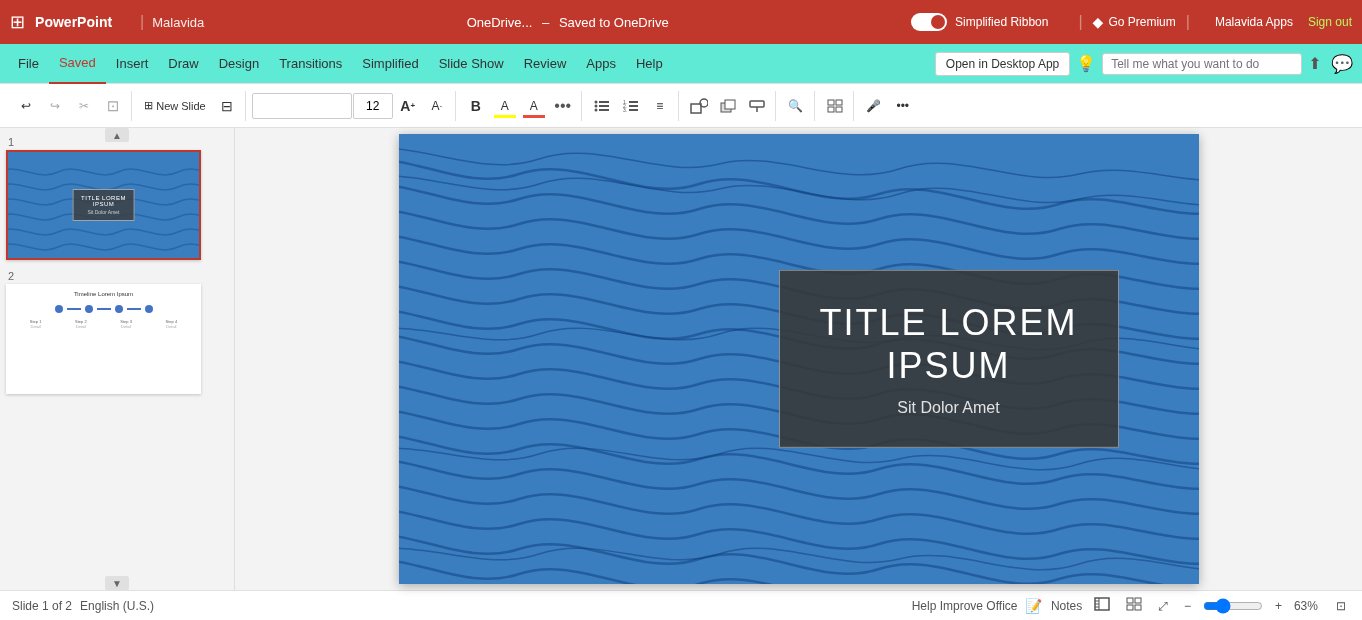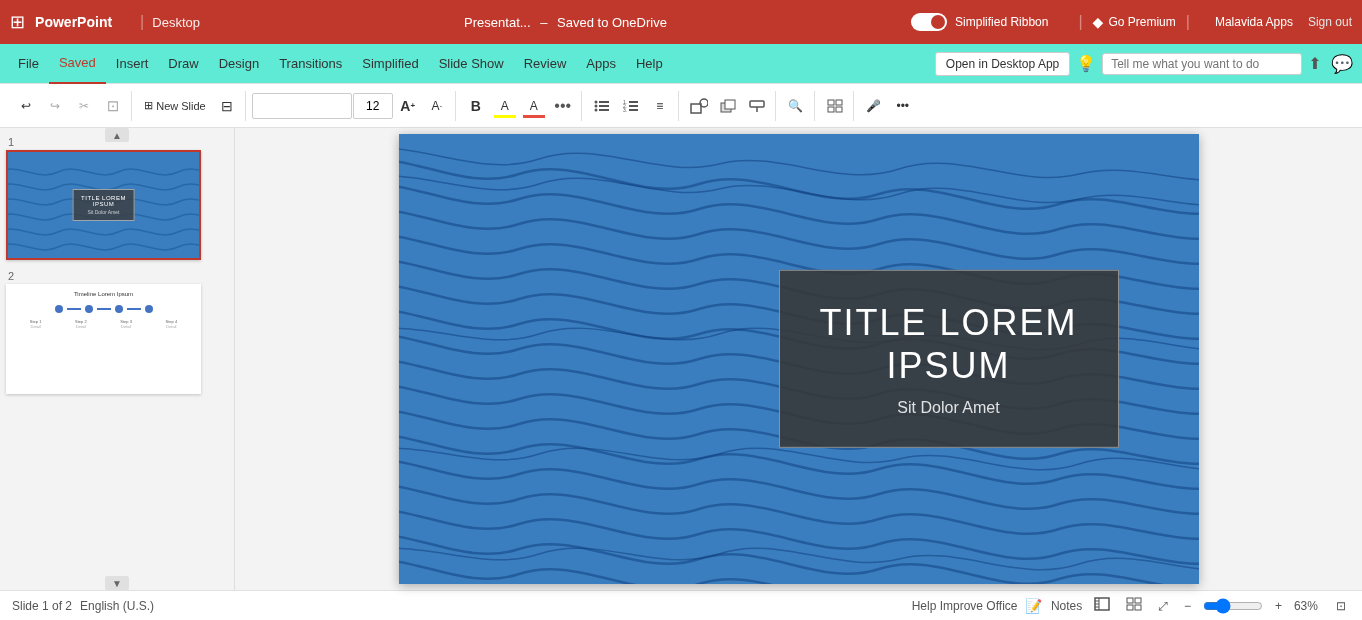--- a/index.html
+++ b/index.html
@@ -23,21 +23,21 @@
     #title-bar .toggle-switch {
       width: 36px; height: 18px; background: #fff; border-radius: 9px; position: relative; cursor: pointer;
     }
     #title-bar .toggle-switch::after {
       content: ''; position: absolute; right: 2px; top: 2px; width: 14px; height: 14px;
       background: #c0382b; border-radius: 50%;
     }
     #title-bar .separator { color: rgba(255,255,255,0.4); margin: 0 10px; }
     #title-bar .go-premium { font-size: 12px; color: white; display: flex; align-items: center; gap: 5px; cursor: pointer; }
     #title-bar .malavida-apps { font-size: 12px; color: white; margin-left: 15px; cursor: pointer; }
-    #title-bar .sign-out { font-size: 12px; color: #e5e5e5; margin-left: 15px; cursor: pointer; }
+    #title-bar .sign-out { font-size: 12px; color: #bef264; margin-left: 15px; cursor: pointer; }
 
     
     #menu-bar {
       background: #5eead4;
       height: 40px;
       display: flex;
       align-items: center;
       padding: 0 8px;
       border-bottom: 1px solid #e0e0e0;
       gap: 0;
@@ -305,23 +305,23 @@
     #slide-panel::-webkit-scrollbar-track { background: #f3f3f3; }
     #slide-panel::-webkit-scrollbar-thumb { background: #ccc; border-radius: 3px; }
   </style>
 </head>
 <body>
 
 <div id="title-bar">
   <span class="app-grid">⊞</span>
   <span class="app-name">PowerPoint</span>
   <span style="color:rgba(255,255,255,0.4); margin: 0 8px;">|</span>
-  <span class="onedrive-name" style="border-left: none; padding-left: 0;">Desktop</span>
+  <span class="onedrive-name" style="border-left: none; padding-left: 0;">Malavida</span>
   <span class="presentation-title">
-    <span>Presentat...</span>
+    <span>OneDrive...</span>
     <span style="margin: 0 6px;">–</span>
     <span>Saved to OneDrive</span>
   </span>
   <div class="simplified-ribbon-toggle">
     <div class="toggle-switch"></div>
     <span>Simplified Ribbon</span>
   </div>
   <span class="separator">|</span>
   <span class="go-premium">
     <span style="font-size:14px;">◆</span>

